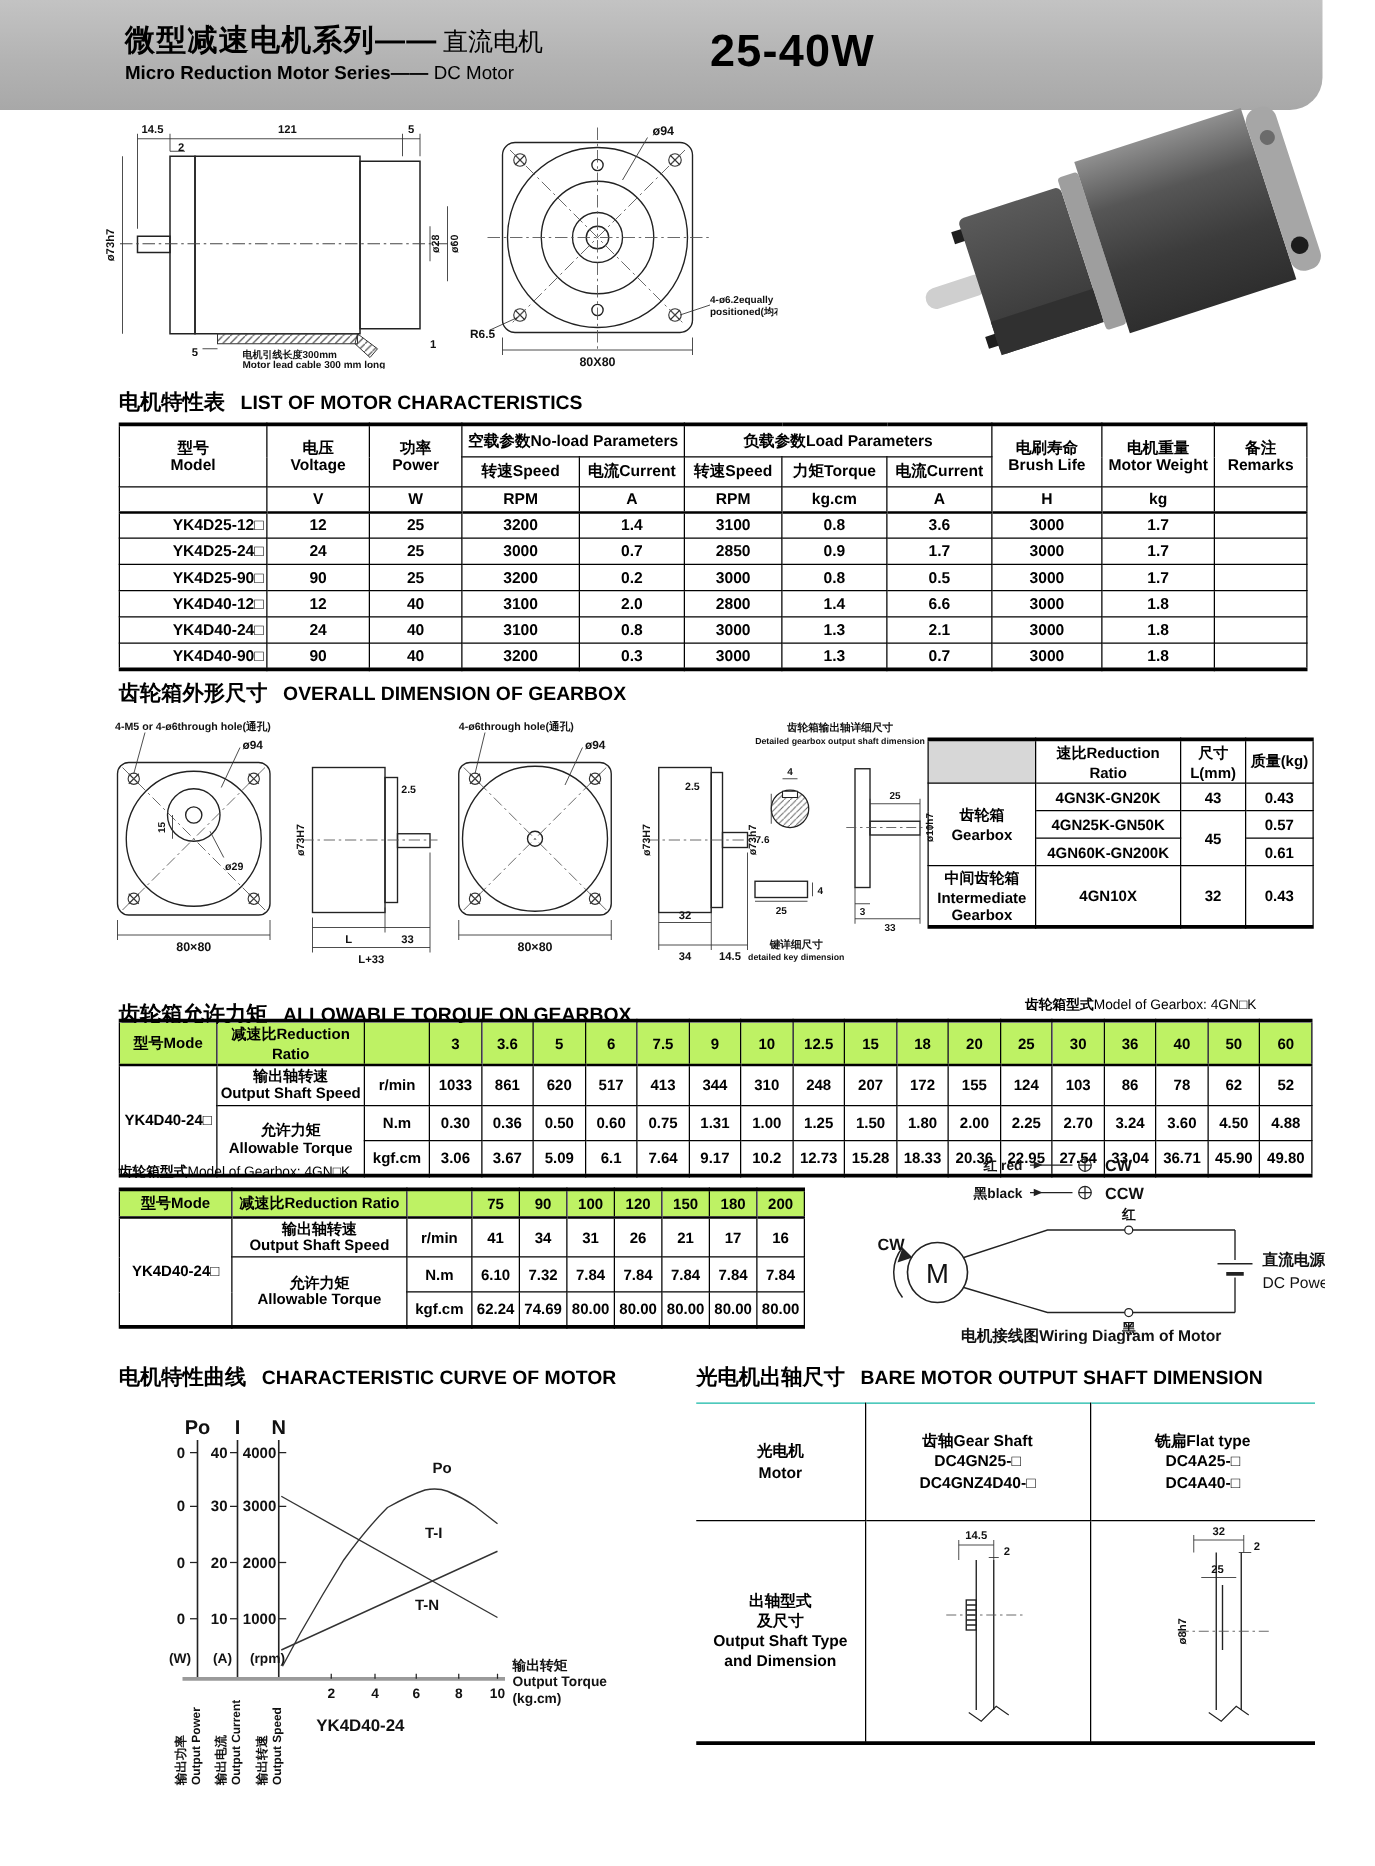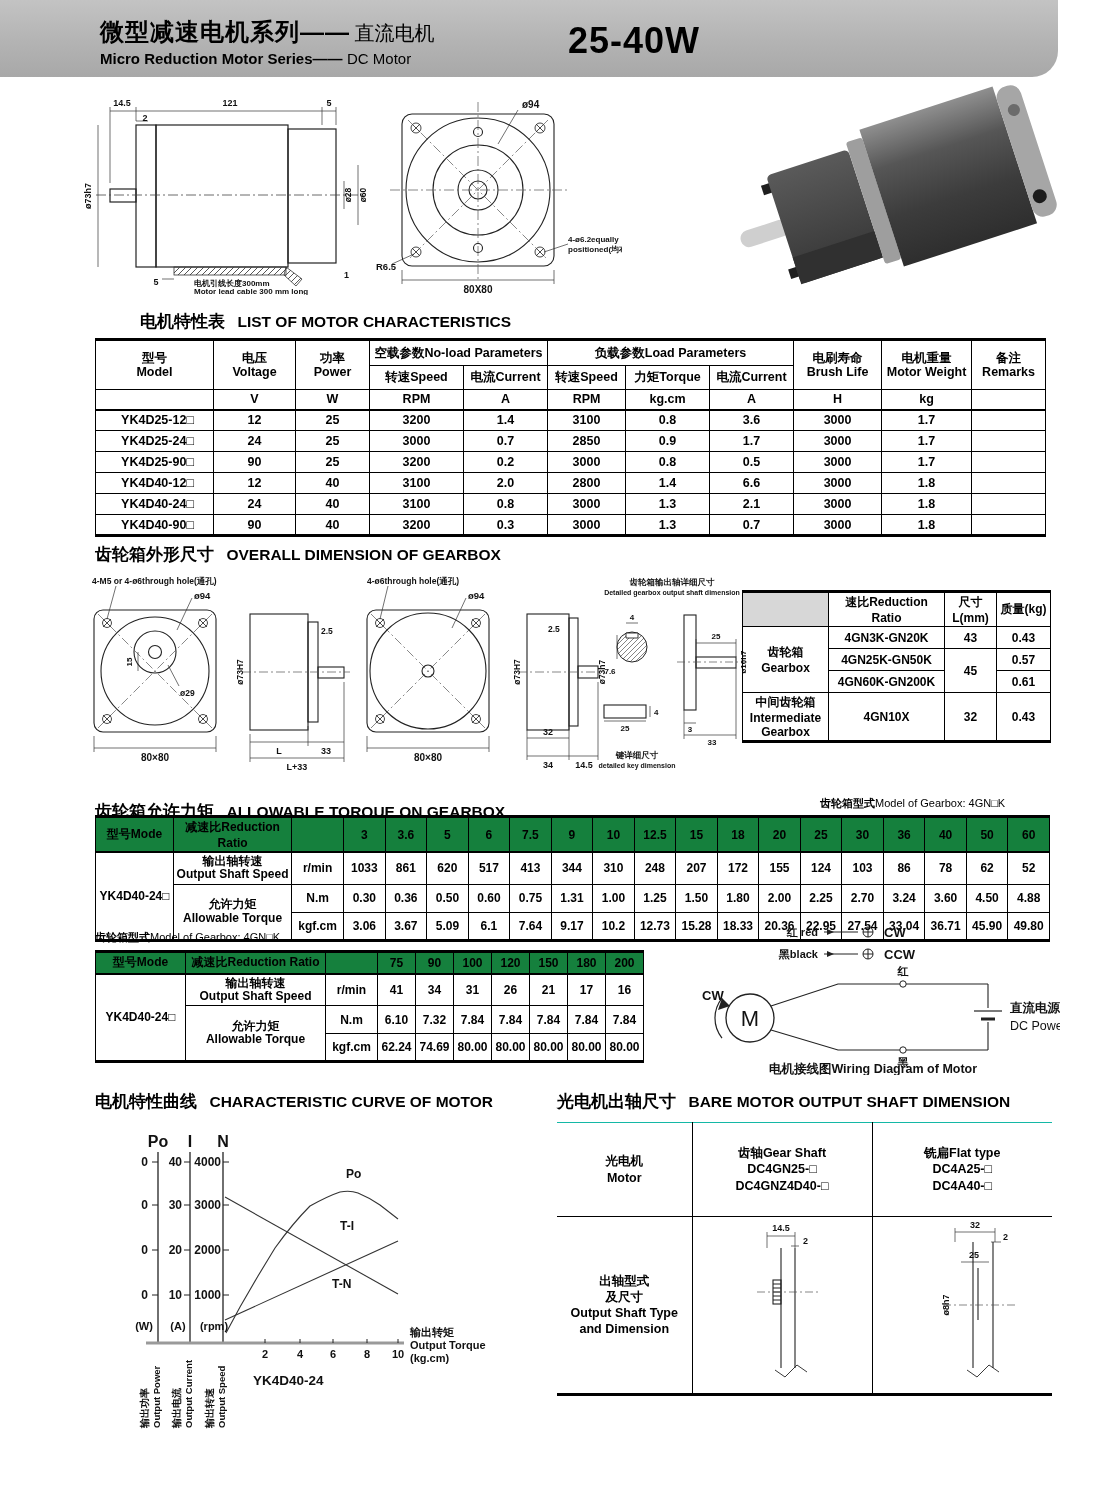--- a/index.html
+++ b/index.html
@@ -2,21 +2,21 @@
 <html><head>
 <meta charset="utf-8">
 <style>
   * { margin:0; padding:0; box-sizing:border-box; }
   html,body { background:#fff; }
   .page { position:relative; width:1100px; height:1493px; background:#fff;
           font-family:"Liberation Sans", sans-serif; color:#000; overflow:hidden; }
   .abs { position:absolute; }
 
   
-  .band { left:0; top:0; width:1058px; height:77px;
+  .band { left:0; top:0; width:1058px; height:88px;
           background:linear-gradient(180deg,#c3c3c3 0%,#b3b3b3 55%,#a8a8a8 100%);
           border-radius:0 0 26px 0; }
   .band .zh1 { font-size:24px; font-weight:bold; letter-spacing:1px; }
   .band .zh2 { font-size:20px; font-weight:normal; }
   .band .en1 { font-size:15px; font-weight:bold; }
   .band .en2 { font-size:15px; font-weight:normal; }
   .band .pw  { font-size:36px; font-weight:bold; letter-spacing:1px; }
 
   .sec-title { font-weight:bold; white-space:nowrap; }
   .sec-title .zh { font-size:17px; }
@@ -25,25 +25,25 @@
   table { border-collapse:collapse; table-layout:fixed; }
   th,td { border:1px solid #000; text-align:center; vertical-align:middle;
           font-size:12.5px; padding:1px 2px; overflow:hidden; }
   th { font-weight:bold; }
   .tbl { border-top:3px solid #000; border-bottom:3px solid #000;padding-left:35px; }
 
   
   .motor th { font-size:12.5px; line-height:1.15; }
   .motor tr.units td { border-bottom:2.5px solid #000; font-weight:bold; height:20px; }
   .motor tbody td { height:21px; font-weight:600; }
-  .motor tbody td:first-child { text-align:center; padding-left:8px; }
+  .motor tbody td:first-child { text-align:right; padding-left:8px; }
 
   
   .tq td, .tq th { font-size:12px; }
-  .tq tr.ratio th, .tq tr.ratio td { border-bottom:2.5px solid #000; font-weight:bold; height:22px; background:#15803d; }
+  .tq tr.ratio th, .tq tr.ratio td { border-bottom:2.5px solid #000; font-weight:bold; height:22px; background:#bef264; }
   .tq td { font-weight:600; }
   .tq .lbl { line-height:1.1; font-size:12px; }
 
   
   .gb th, .gb td { font-size:12px; }
   .gb .blank { background:#d7d7d7; }
   .gb td { font-weight:bold; }
 
   
   .bare { border-top:1px solid #14b8a6; border-bottom:3px solid #000; }
@@ -171,21 +171,21 @@
       <rect x="60" y="54" width="86" height="114" rx="5" fill="url(#gbx)"></rect>
       <rect x="60" y="140" width="86" height="28" fill="#303030"></rect>
       <rect x="146" y="47" width="17" height="128" rx="3" fill="#9e9e9e"></rect>
       <rect x="163" y="39" width="140" height="144" fill="url(#cyl)"></rect>
       <rect x="303" y="43" width="25" height="136" rx="11" fill="#a6a6a6"></rect>
       <circle cx="316" cy="68" r="6" fill="#6b6b6b"></circle>
       <circle cx="314" cy="158" r="7" fill="#1c1c1c"></circle>
     </g>
   </svg>
 
-  <div class="abs sec-title" style="left:95px; top:310px;margin-left:45px;">
+  <div class="abs sec-title" style="left:95px; top:310px;">
     <span class="zh">电机特性表</span>
     <span class="en">LIST OF MOTOR CHARACTERISTICS</span>
   </div>
 
   <table class="abs tbl motor" style="left:95px; top:338px; width:950px;">
     <colgroup>
         <col style="width:118px">
         <col style="width:82px">
         <col style="width:74px">
         <col style="width:94px">

